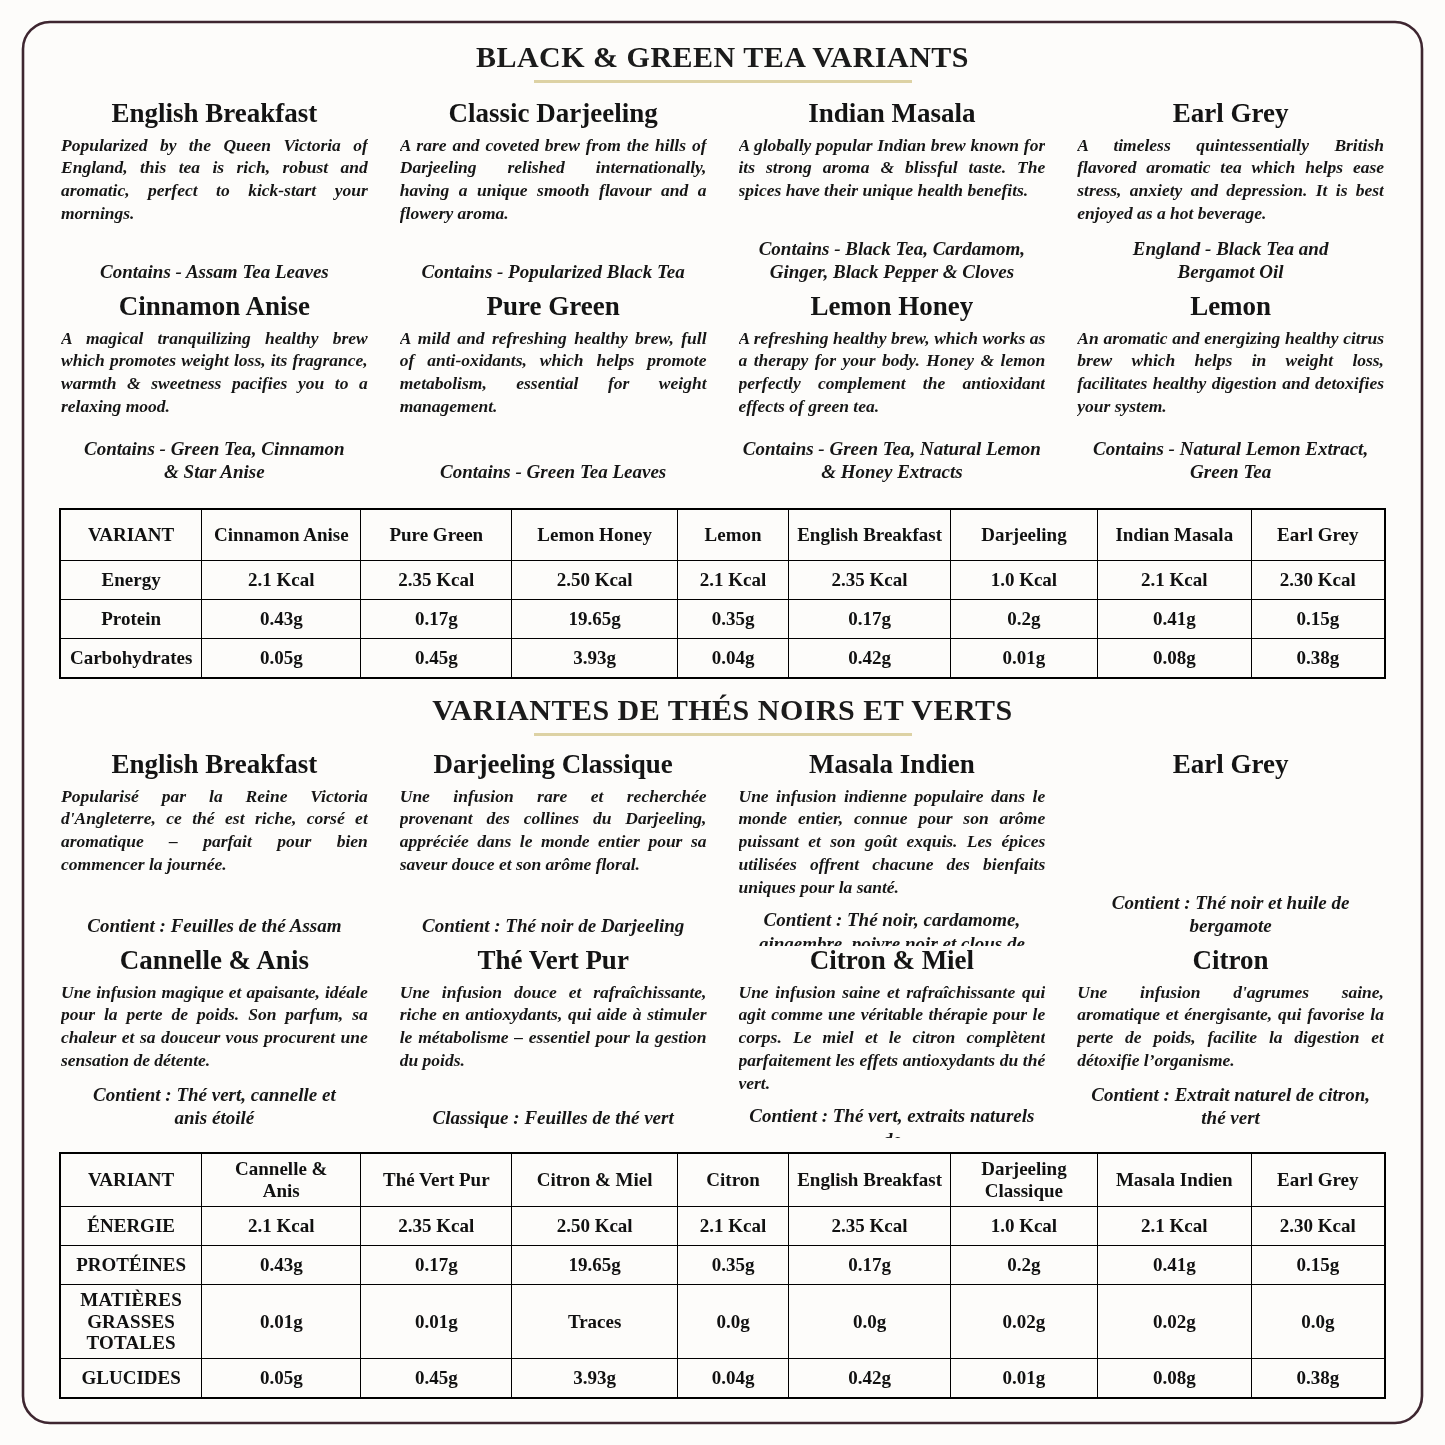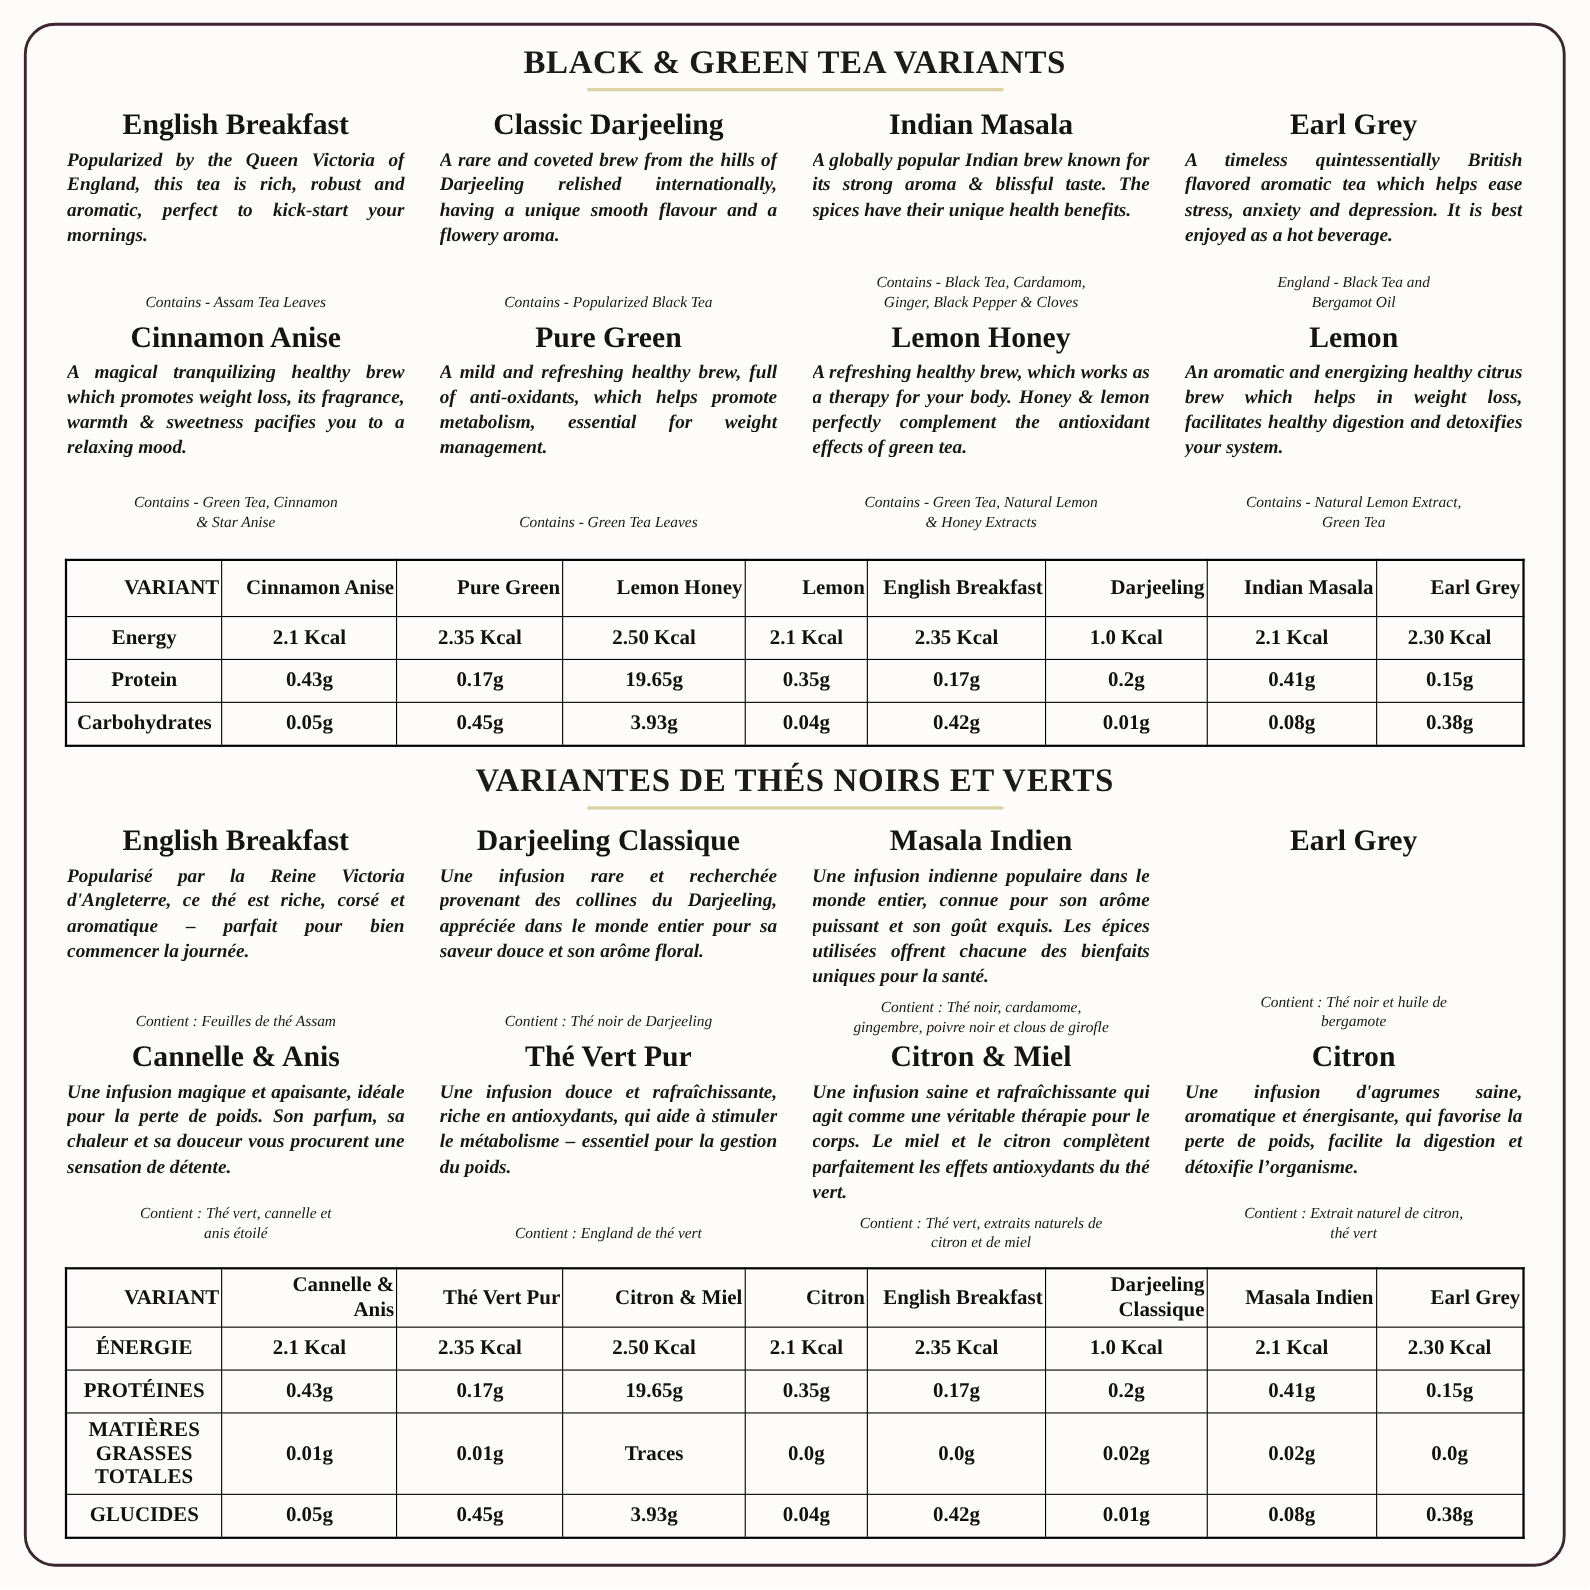--- a/index.html
+++ b/index.html
@@ -59,44 +59,44 @@
     font-style:italic;
     font-weight:bold;
     line-height:1.3;
     text-align:justify;
   }
   .tea-contains{
     margin:10px auto 8px auto;
     margin-top:auto;
     padding-top:10px;
     text-align:center;
-    font-size:14px;
+    font-size:19px;
     font-style:italic;
-    font-weight:normal;
+    font-weight:bold;
     line-height:1.25;
     white-space:pre-line;
   }
   table.nutrition{
     width:100%;
     border-collapse:collapse;
     border:2.5px solid #000;
     table-layout:fixed;
   }
   table.nutrition th,table.nutrition td{
     border:1.8px solid #000;
     text-align:center;
     vertical-align:middle;
     font-size:19px;
     font-weight:bold;
     padding:4px 2px;
     white-space:pre-line;
     line-height:1.15;
     color:#111;
   }
-  table.nutrition thead th{height:42px;text-align:right;}
+  table.nutrition thead th{height:42px;}
   table.nutrition tbody th,table.nutrition tbody td{height:30px;}
   th.small-label{font-size:12.5px;letter-spacing:.2px;}
   .en-table{margin-top:16px;}
   .fr-table{margin-top:14px;}
   .fr-head{margin-top:14px;}
   col.c-variant{width:10.7%;}
   col.c1{width:12.0%;}
   col.c2{width:11.4%;}
   col.c3{width:12.5%;}
   col.c4{width:8.4%;}
@@ -259,21 +259,21 @@
         </div>
         <div class="tea">
           <h2 class="tea-name">Cannelle &amp; Anis</h2>
           <p class="tea-desc">Une infusion magique et apaisante, idéale pour la perte de poids. Son parfum, sa chaleur et sa douceur vous procurent une sensation de détente.</p>
           <p class="tea-contains">Contient : Thé vert, cannelle et
 anis étoilé</p>
         </div>
         <div class="tea">
           <h2 class="tea-name">Thé Vert Pur</h2>
           <p class="tea-desc">Une infusion douce et rafraîchissante, riche en antioxydants, qui aide à stimuler le métabolisme – essentiel pour la gestion du poids.</p>
-          <p class="tea-contains">Contient : England de thé vert</p>
+          <p class="tea-contains">Classique : Feuilles de thé vert</p>
         </div>
         <div class="tea">
           <h2 class="tea-name">Citron &amp; Miel</h2>
           <p class="tea-desc">Une infusion saine et rafraîchissante qui agit comme une véritable thérapie pour le corps. Le miel et le citron complètent parfaitement les effets antioxydants du thé vert.</p>
           <p class="tea-contains">Contient : Thé vert, extraits naturels de
 citron et de miel</p>
         </div>
         <div class="tea">
           <h2 class="tea-name">Citron</h2>
           <p class="tea-desc">Une infusion d'agrumes saine, aromatique et énergisante, qui favorise la perte de poids, facilite la digestion et détoxifie l’organisme.</p>

